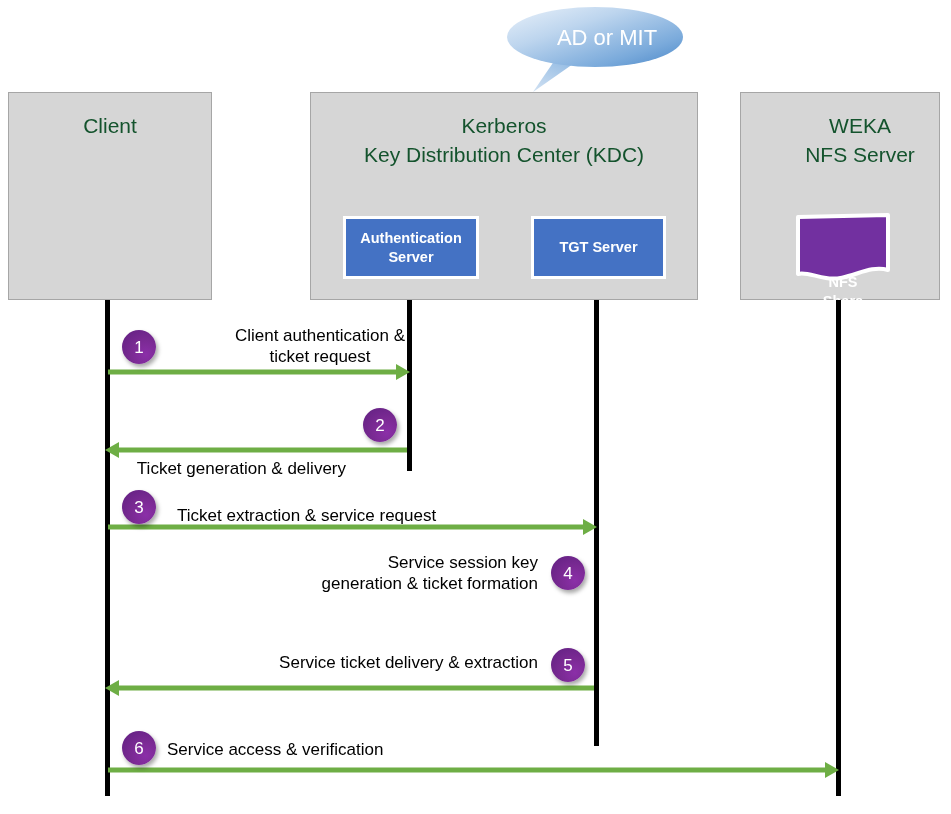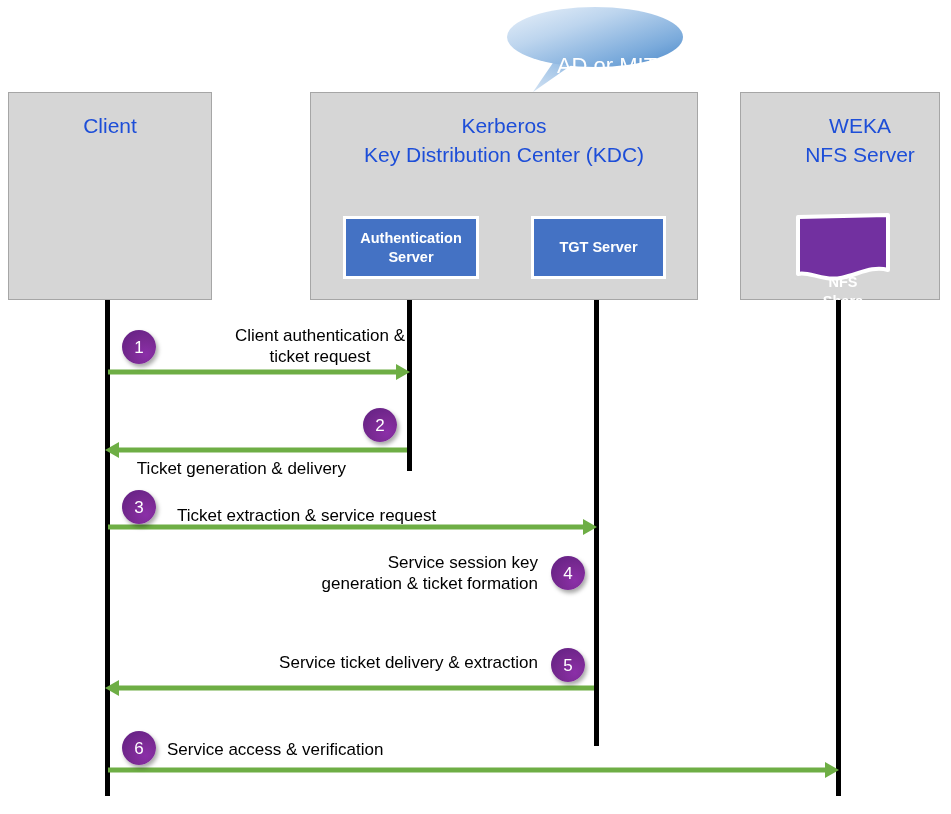--- a/index.html
+++ b/index.html
@@ -25,21 +25,21 @@
     position: absolute;
     background: #d6d6d6;
     border: 1px solid #a6a6a6;
     box-sizing: border-box;
   }
   .actor-title {
     position: absolute;
     left: 0;
     right: 0;
     text-align: center;
-    color: #1d4ed8;
+    color: #14532d;
     font-size: 21px;
     line-height: 29px;
     font-weight: 400;
     white-space: pre-line;
   }
 
   
   .server-box {
     position: absolute;
     background: #4472c4;
@@ -85,21 +85,20 @@
     position: absolute;
     left: 0;
     top: 18px;
     width: 100%;
     text-align: center;
     color: #ffffff;
     font-size: 22px;
     line-height: 28px;
     font-weight: 400;
     pointer-events: none;
-    margin-top: 28px;
   }
 
   
   .lifeline {
     position: absolute;
     width: 5px;
     background: #000000;
   }
 
   

